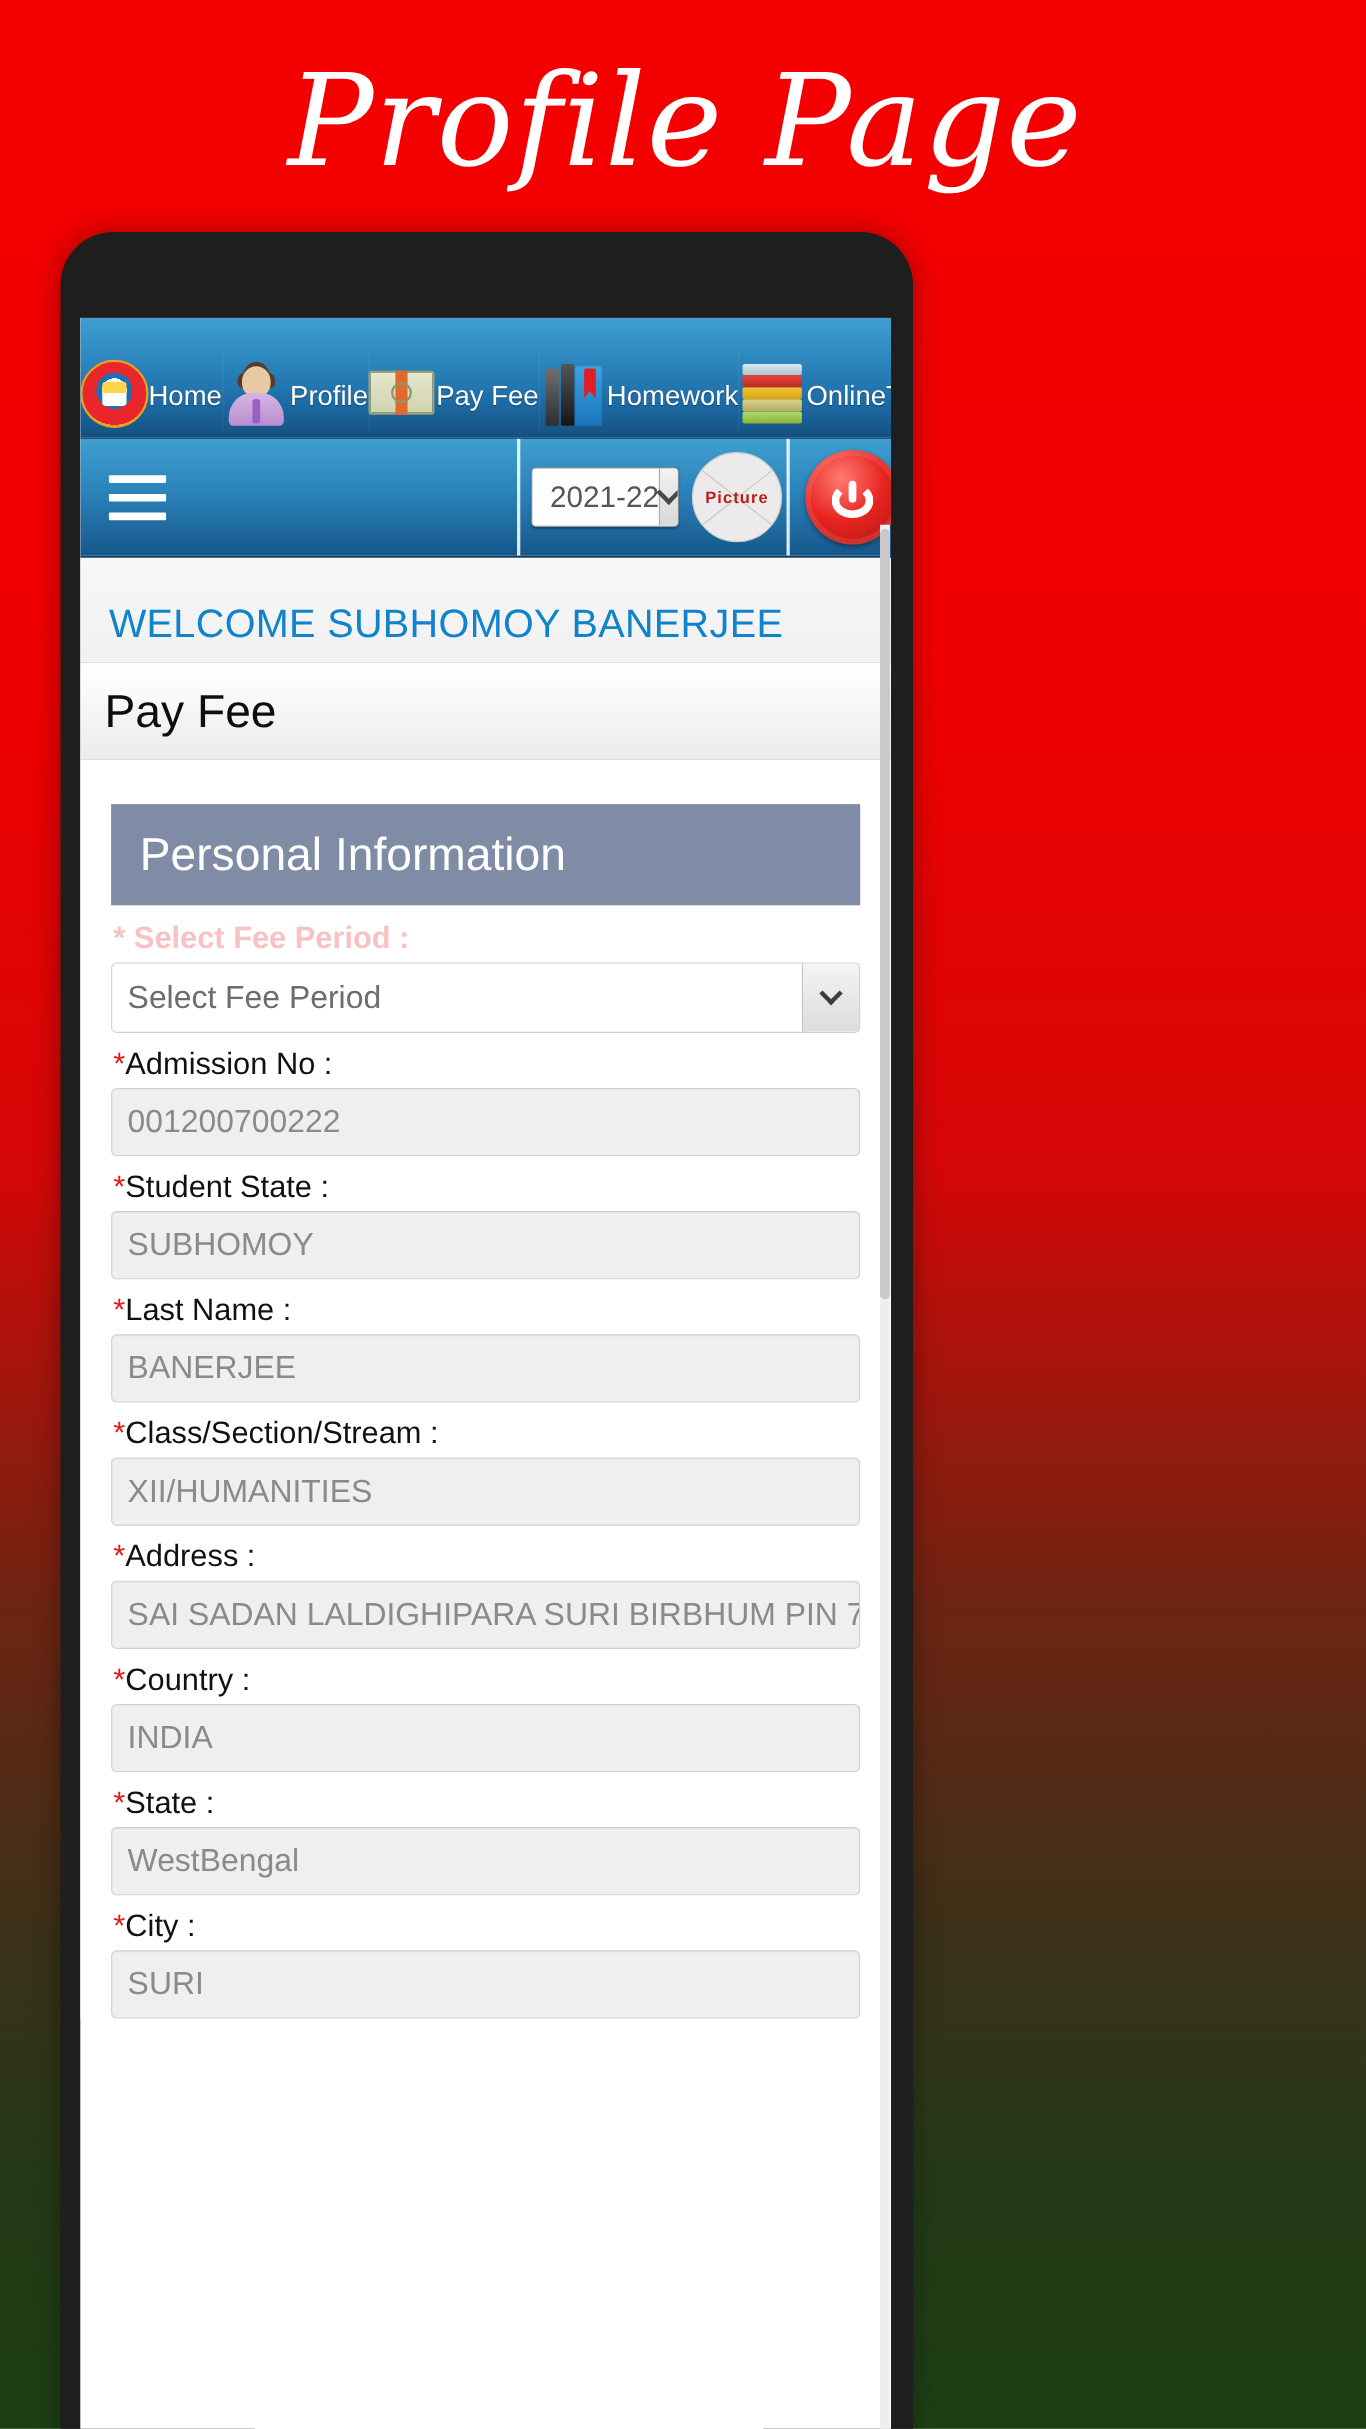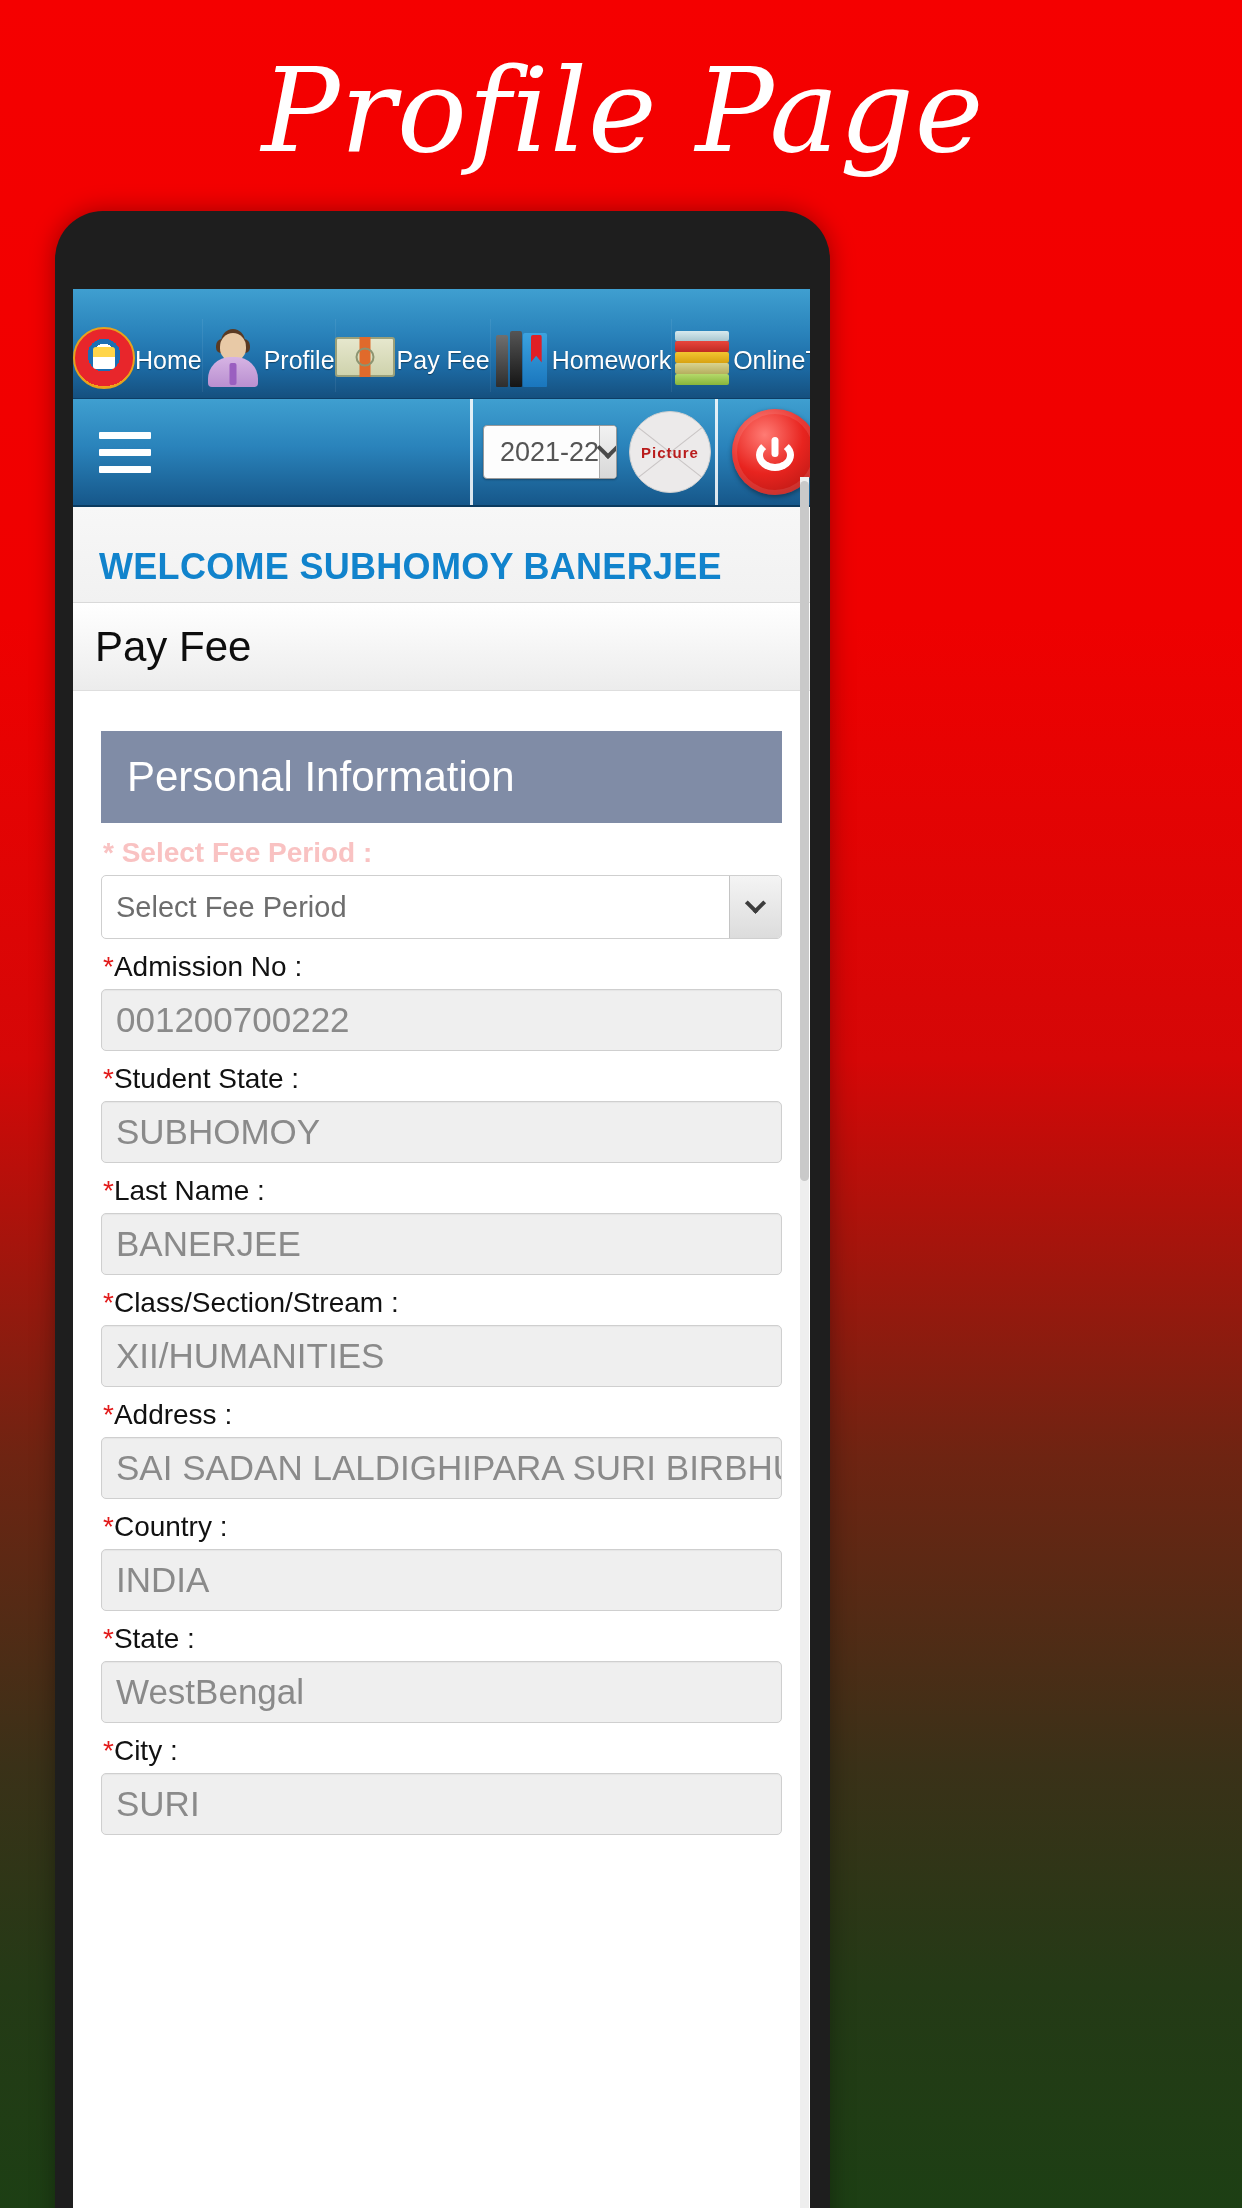--- a/index.html
+++ b/index.html
@@ -210,21 +210,21 @@
   }
 
   
   .welcome{
     height:96px; display:flex; align-items:center;
     padding-left:26px;
     background:linear-gradient(180deg,#f7f7f7 0%,#f1f1f1 100%);
     border-bottom:1px solid #d9d9d9;
   }
   .welcome span{
-    color:#1183cc; font-weight:bold; font-size:36px;
+    color:#1183cc; font-weight:normal; font-size:36px;
     letter-spacing:.3px; white-space:nowrap;margin-top:25px;
   }
 
   
   .pagetitle{
     height:88px; display:flex; align-items:center;
     padding-left:22px;
     background:linear-gradient(180deg,#ffffff 0%,#ececec 100%);
     border-bottom:1px solid #dedede;
   }
@@ -241,21 +241,21 @@
     font-size:28px; color:#111; padding:4px 0 6px 2px;
     white-space:nowrap;
   }
   .flabel .req{ color:#e21b1b; }
   .flabel.faded{ color:#f9c2c2; font-weight:bold; }
   .flabel.faded .req{ color:#f9c2c2; }
 
   .field{
     height:62px; border:1px solid #cfcfcf; border-radius:5px;
     display:flex; align-items:center; padding:0 14px;
-    font-size:35px; color:#8a8a8a;
+    font-size:29px; color:#8a8a8a;
     margin-bottom:8px;
     background:#efefef;
     box-shadow:inset 0 1px 1px rgba(0,0,0,.04);
     white-space:nowrap; overflow:hidden;
   }
 
   .selectfield{
     height:64px; border:1px solid #cfcfcf; border-radius:5px;
     display:flex; align-items:stretch; margin-bottom:8px;
     background:#fff; overflow:hidden;

